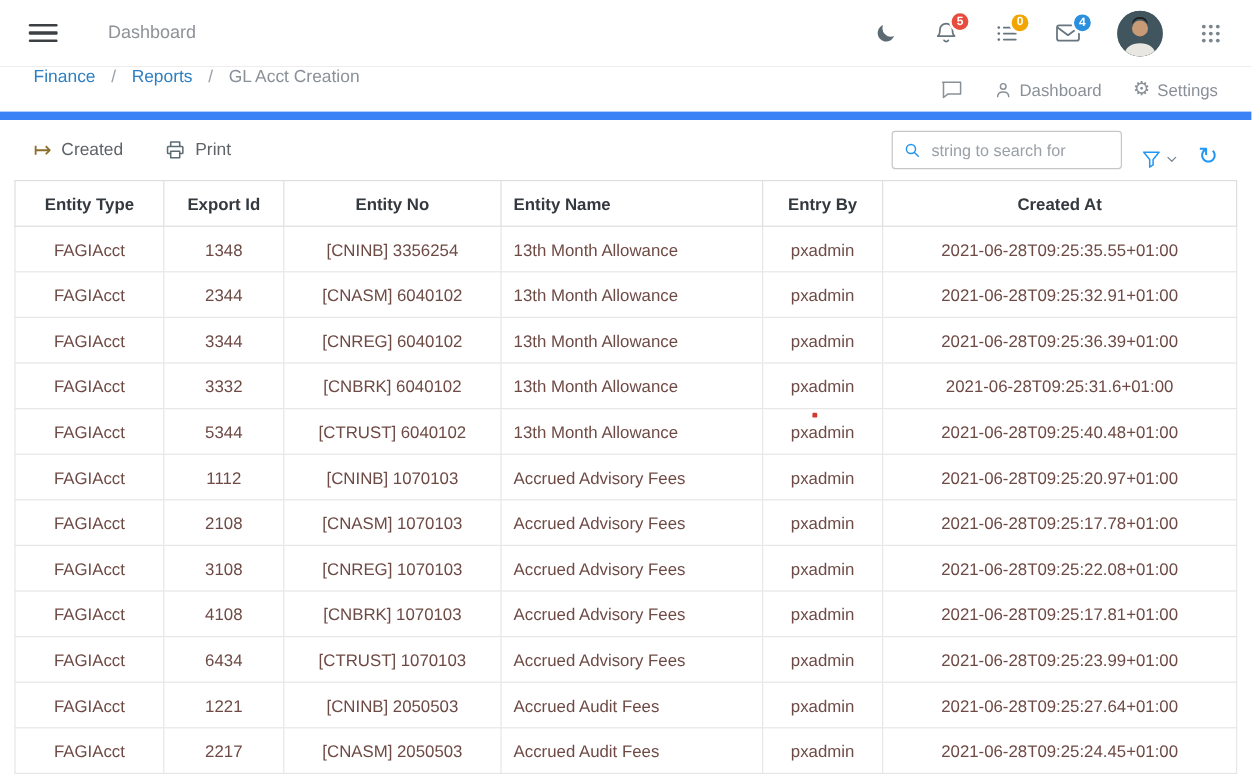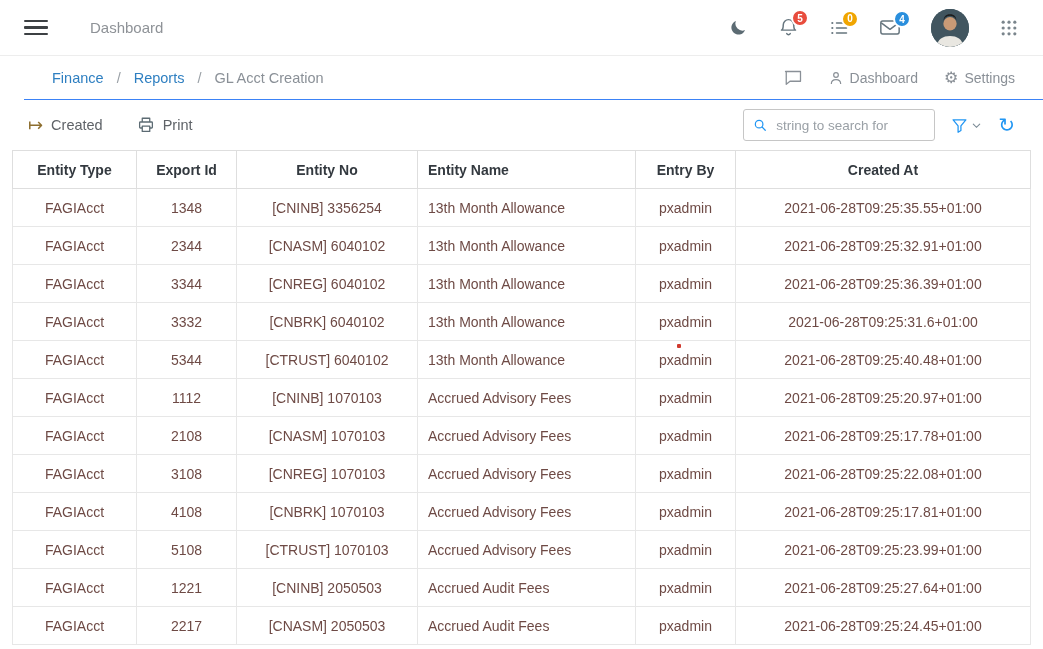--- a/index.html
+++ b/index.html
@@ -20,33 +20,33 @@
   .badge { position:absolute; top:-8px; right:-10px; min-width:18px; height:18px; padding:0 3px;
            border-radius:9px; color:#fff; font-size:10px; font-weight:bold;
            display:flex; align-items:center; justify-content:center; border:2px solid #fff; }
   .badge.red { background:#e84c3d; }
   .badge.orange { background:#f0a500; }
   .badge.blue { background:#2a8fdd; }
   .avatar { width:38px; height:38px; border-radius:50%; overflow:hidden; background:#415a66; cursor:pointer; flex:0 0 auto; }
   .grid-icon { color:#7a858c; }
 
   
-  .breadcrumb-bar { height:44px; display:flex; align-items:center; padding:0 28px; border-bottom:1px solid #3b82f6; font-size:14.5px; background:#fff;margin-left:24px; }
+  .breadcrumb-bar { height:44px; display:flex; padding:0 28px; border-bottom:7px solid #3b82f6; font-size:14.5px; background:#fff; }
   .crumb-link { color:#2e7fc1; text-decoration:none; cursor:pointer; }
   .crumb-sep { color:#9aa0a6; margin:0 9px; }
   .crumb-current { color:#8a9097; }
   .bc-right { margin-left:auto; display:flex; gap:26px; align-items:center; color:#8a9097; font-size:14px; }
   .bc-action { display:flex; align-items:center; gap:6px; cursor:pointer; color:#8a9097; }
   .gear-glyph { font-size:16px; line-height:1; }
 
   
   .toolbar { height:50px; display:flex; align-items:center; padding:0 28px; background:#fff; }
   .tool-btn { display:flex; align-items:center; gap:8px; color:#5f6368; font-size:14.5px; margin-right:34px; cursor:pointer; }
   .export-glyph { font-size:18px; color:#8d6e2f; line-height:1; }
-  .toolbar-right { margin-left:auto; display:flex; align-items:center; gap:16px; }
+  .toolbar-right { margin-left:auto; display:flex; align-items:flex-end; gap:16px; }
   .search-box { display:flex; align-items:center; width:192px; height:32px; border:1px solid #c6c6c6; border-radius:3px; padding:0 9px; gap:7px; background:#fff; }
   .search-box input { border:none; outline:none; width:100%; font-size:13.5px; color:#444; background:transparent; }
   .search-box input::placeholder { color:#9aa0a6; }
   .filter-group { display:flex; align-items:center; gap:3px; cursor:pointer; }
   .refresh-glyph { font-size:20px; color:#2196f3; line-height:1; cursor:pointer; }
 
   
   .table-wrap { margin:0 12px; }
   table { width:100%; border-collapse:collapse; table-layout:fixed; font-size:14px; }
   th { height:38px; font-weight:bold; color:#33393f; border:1px solid #dedede; background:#fff; text-align:center; }
@@ -279,21 +279,21 @@
         <tr>
           <td>FAGIAcct</td>
           <td>4108</td>
           <td>[CNBRK] 1070103</td>
           <td>Accrued Advisory Fees</td>
           <td>pxadmin</td>
           <td>2021-06-28T09:25:17.81+01:00</td>
         </tr>
         <tr>
           <td>FAGIAcct</td>
-          <td>5108</td>
+          <td>6434</td>
           <td>[CTRUST] 1070103</td>
           <td>Accrued Advisory Fees</td>
           <td>pxadmin</td>
           <td>2021-06-28T09:25:23.99+01:00</td>
         </tr>
         <tr>
           <td>FAGIAcct</td>
           <td>1221</td>
           <td>[CNINB] 2050503</td>
           <td>Accrued Audit Fees</td>

